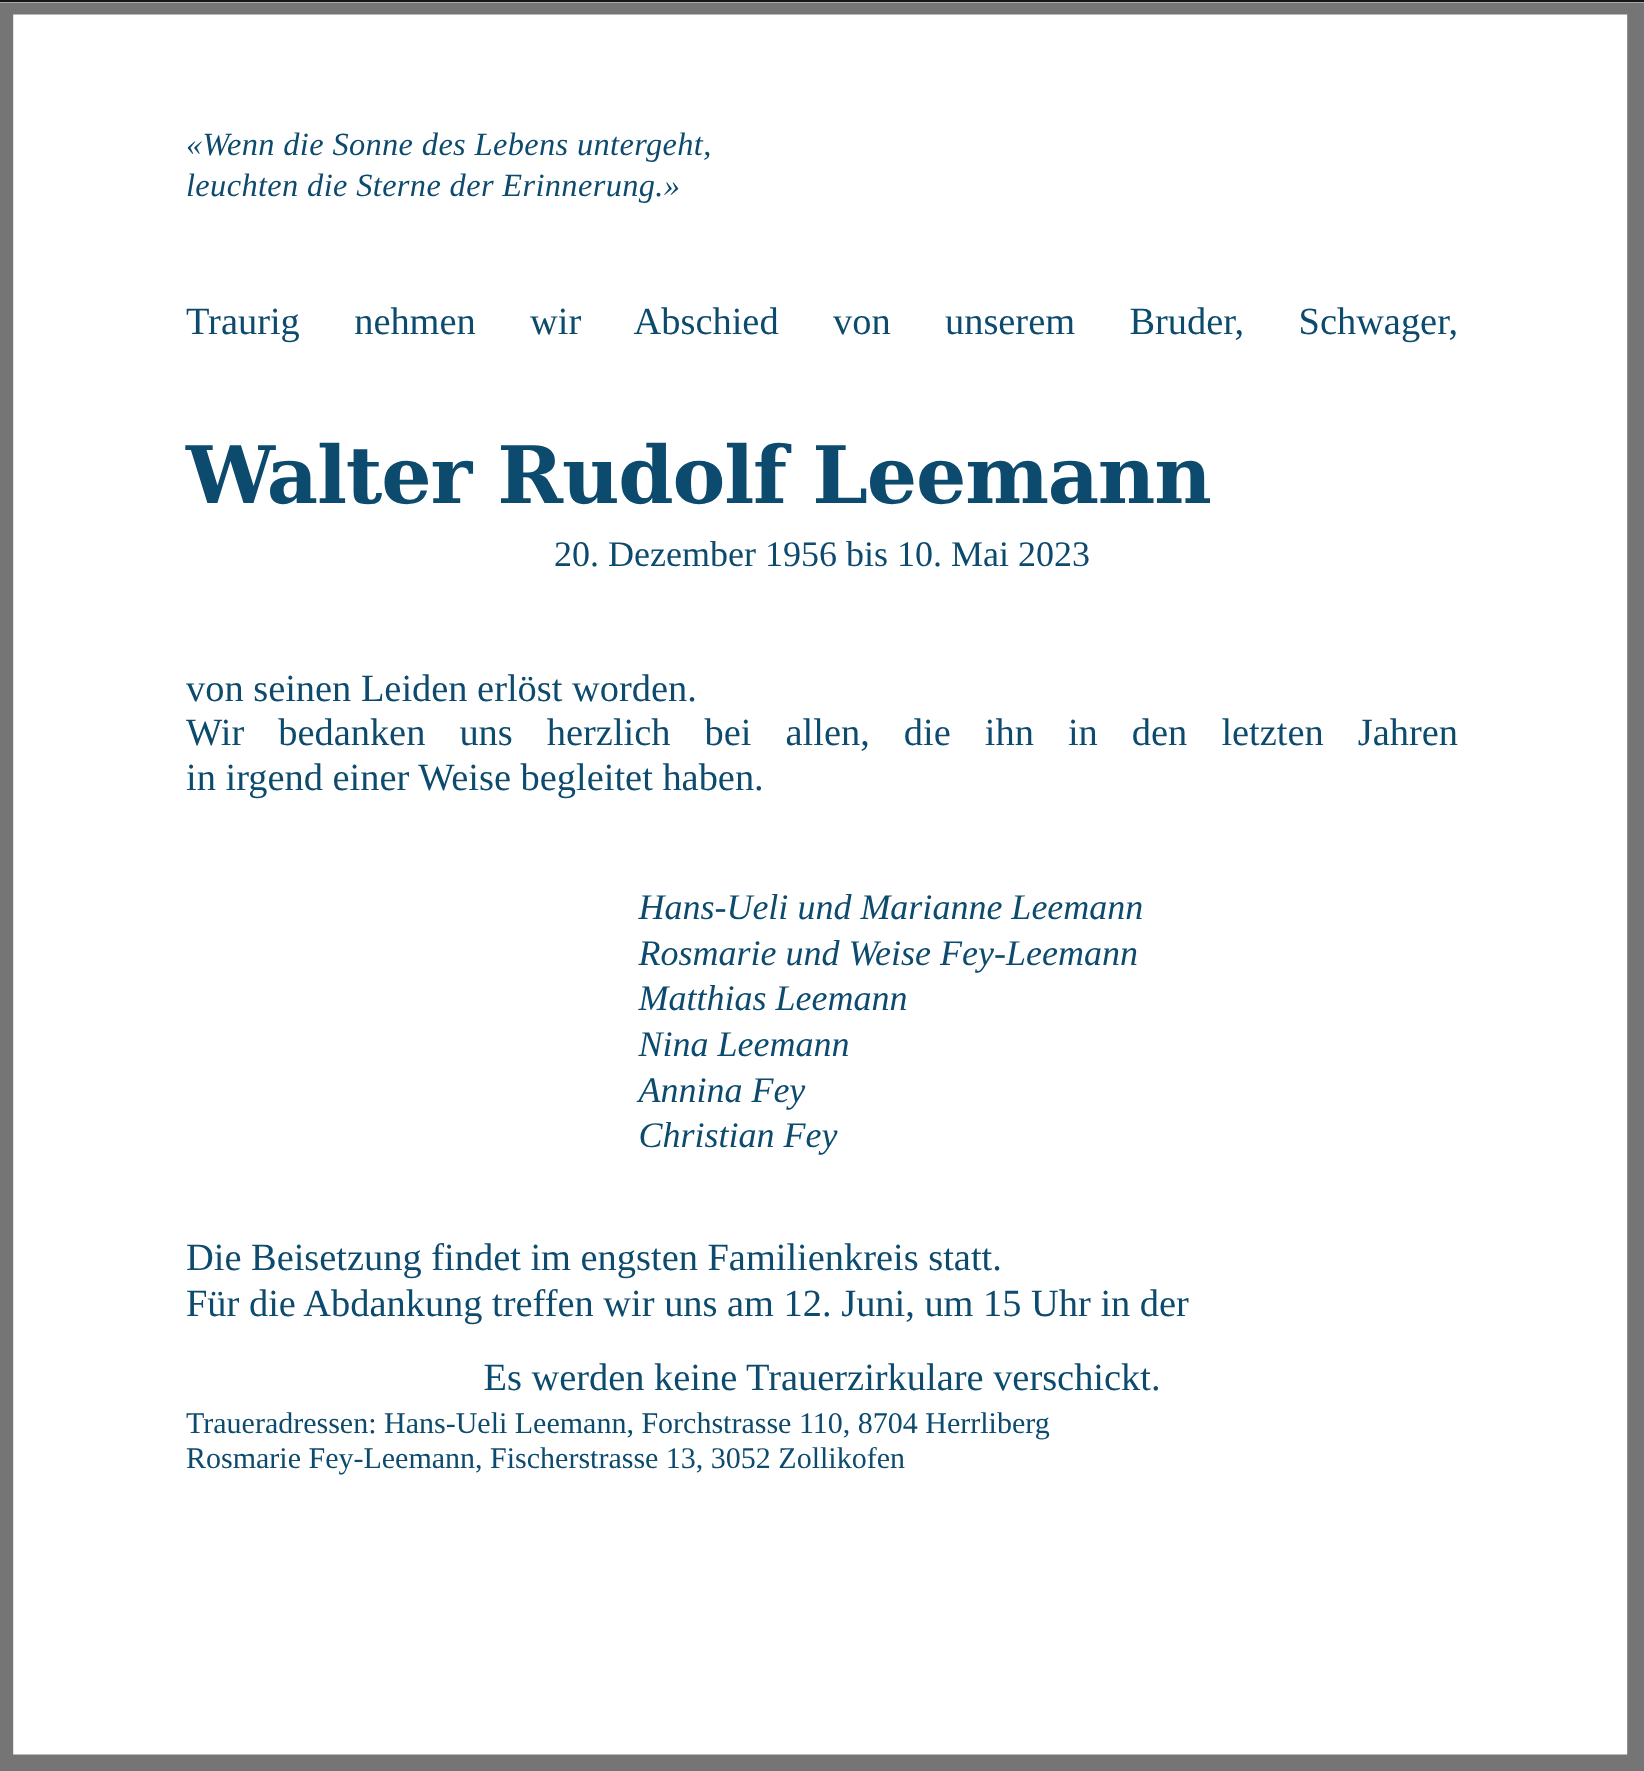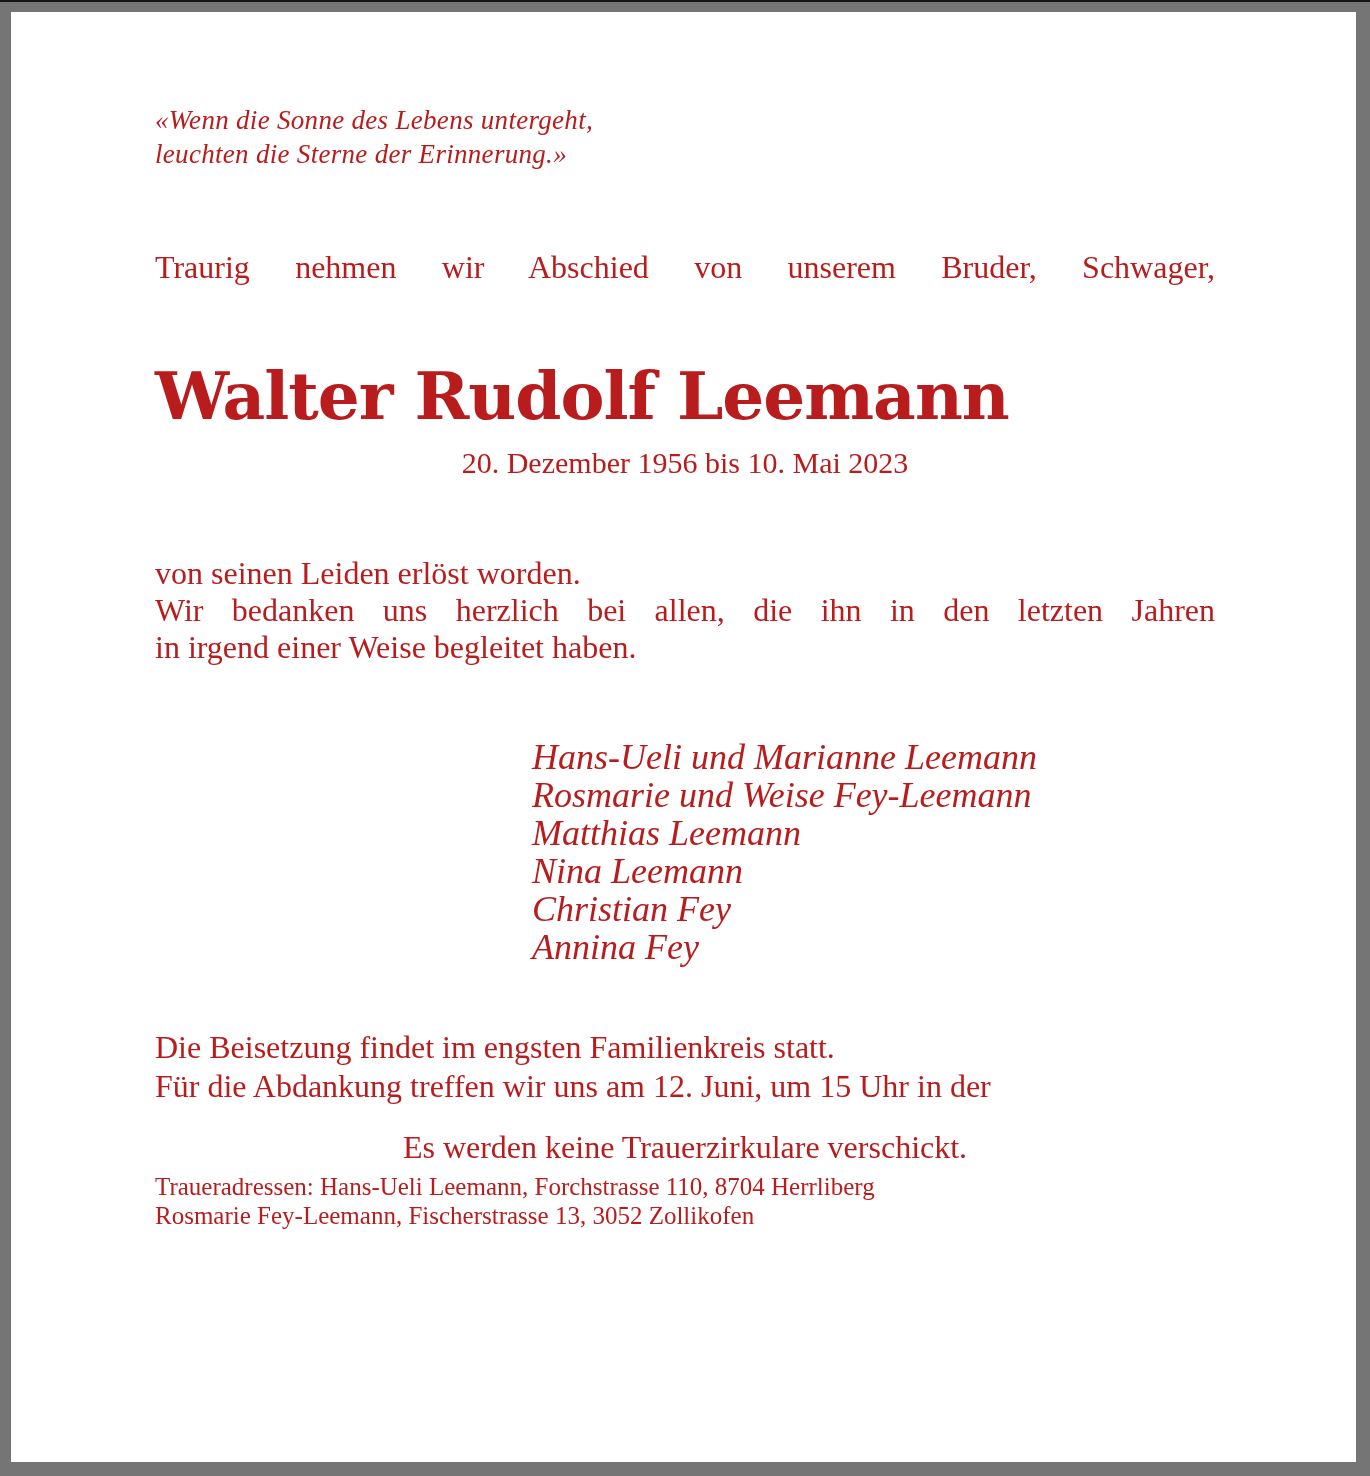--- a/index.html
+++ b/index.html
@@ -8,21 +8,21 @@
     background: #ffffff;
   }
   .page {
     position: relative;
     width: 1370px;
     height: 1476px;
     box-sizing: border-box;
     background: #ffffff;
     border-top: 2px solid #151515;
     font-family: "Liberation Serif", serif;
-    color: #b91c1c;
+    color: #0c4a6e;
     overflow: hidden;
   }
   .frame {
     box-sizing: border-box;
     width: 100%;
     height: 100%;
     border-top: 10px solid #757575;
     border-left: 11px solid #757575;
     border-right: 14px solid #757575;
     border-bottom: 14px solid #757575;
@@ -71,21 +71,21 @@
   .body-text {
     margin-top: 74px;
     font-size: 32px;
     line-height: 37px;
   }
   
   .mourners {
     margin-top: 72px;
     margin-left: 377px;
     font-style: italic;
-    font-size: 36px;
+    font-size: 30px;
     line-height: 38px;
   }
   
   .funeral {
     margin-top: 62px;
     font-size: 32px;
     line-height: 39px;
     text-align: left;
   }
   .notice {
@@ -125,22 +125,22 @@
         <div class="line">von seinen Leiden erlöst worden.</div>
         <div class="line fill">Wir bedanken uns herzlich bei allen, die ihn in den letzten Jahren</div>
         <div class="line">in irgend einer Weise begleitet haben.</div>
       </div>
 
       <div class="mourners">
         <div class="line">Hans-Ueli und Marianne Leemann</div>
         <div class="line">Rosmarie und Weise Fey-Leemann</div>
         <div class="line">Matthias Leemann</div>
         <div class="line">Nina Leemann</div>
+        <div class="line">Annina Fey</div>
         <div class="line">Christian Fey</div>
-        <div class="line">Annina Fey</div>
       </div>
 
       <div class="funeral">
         <div class="line">Die Beisetzung findet im engsten Familienkreis statt.</div>
         <div class="line">Für die Abdankung treffen wir uns am 12. Juni, um 15 Uhr in der</div>
       </div>
 
       <div class="notice">Es werden keine Trauerzirkulare verschickt.</div>
 
       <div class="addresses">

